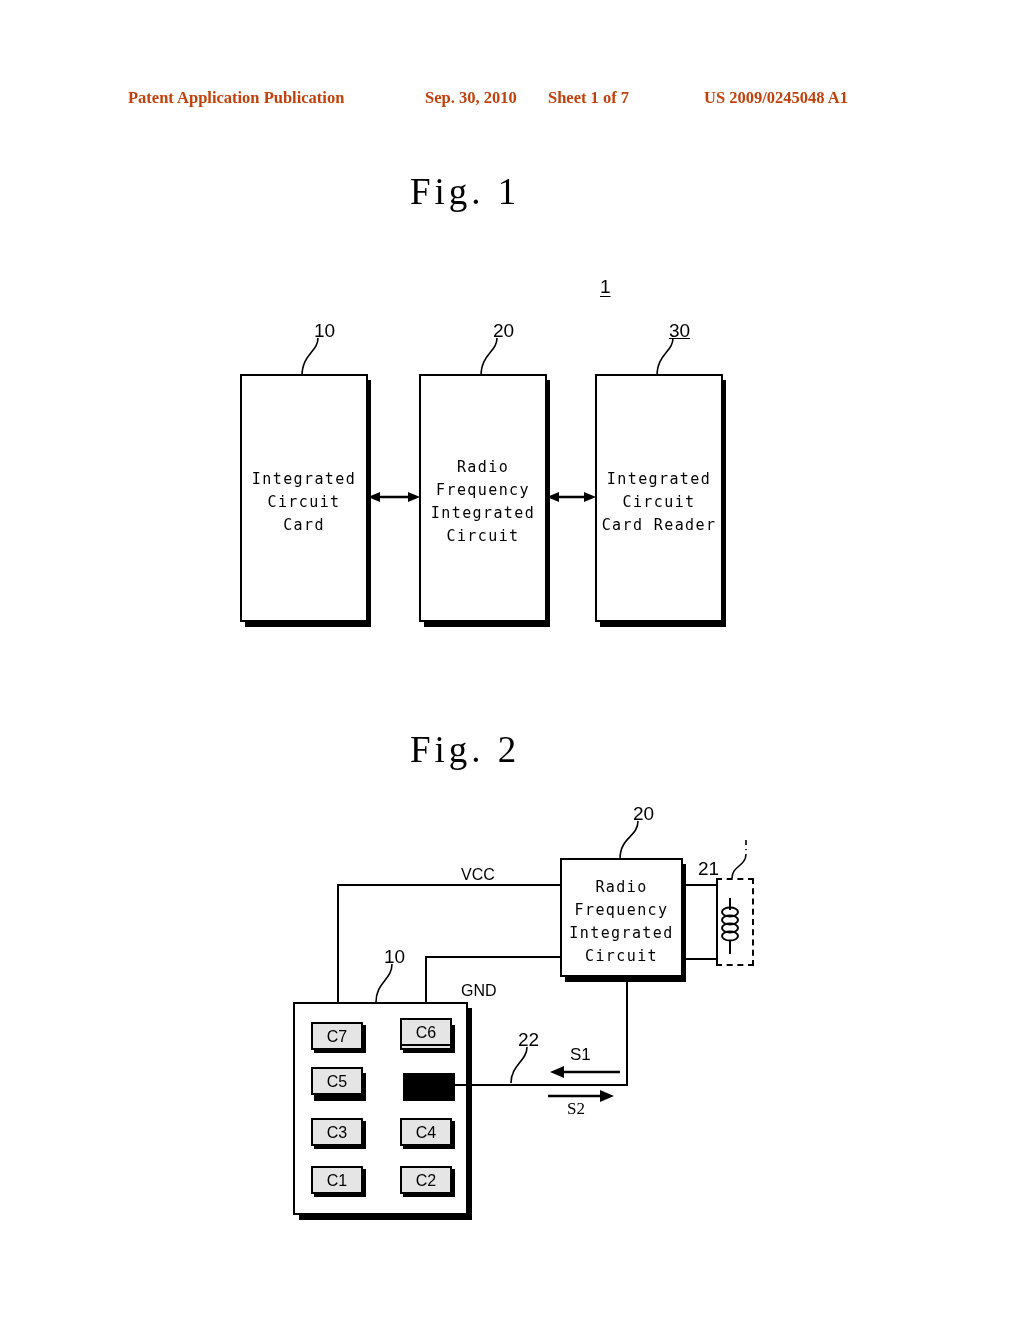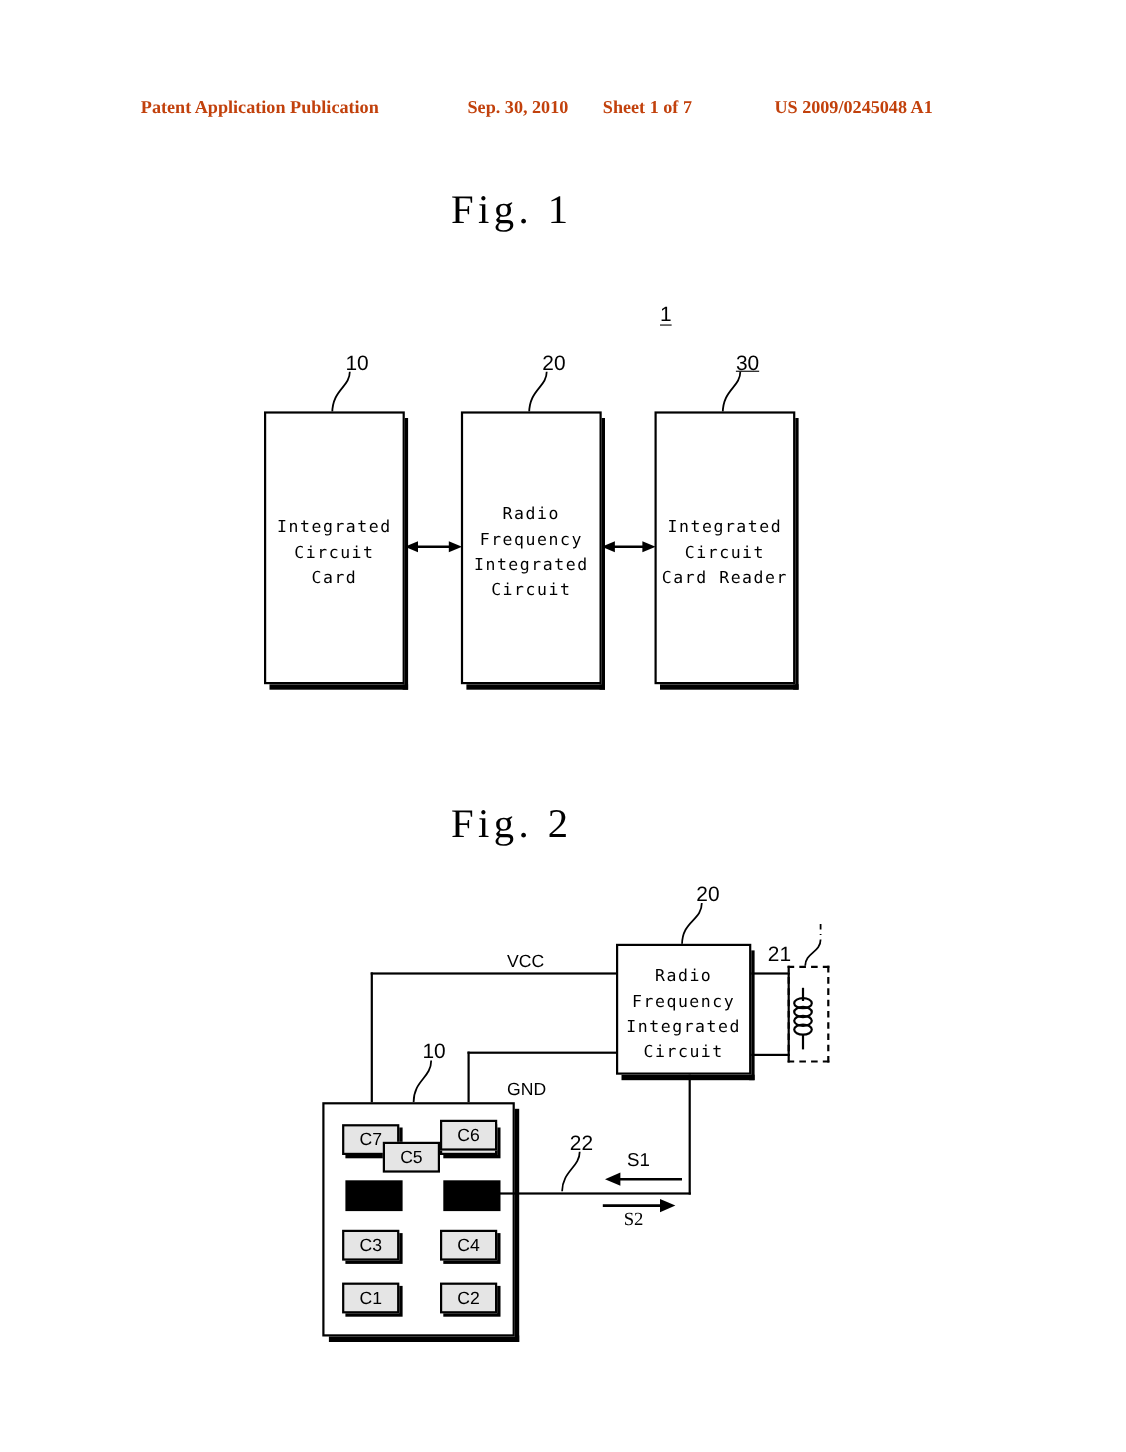--- a/index.html
+++ b/index.html
@@ -233,21 +233,21 @@
   <div class="pad-sh" style="left:299px; top:1214px; width:173px; height:6px;"></div>
   <div class="box" style="left:293px; top:1002px; width:175px; height:213px;"></div>
 
   <div class="pad-sh" style="left:314px; top:1025px; width:52px; height:28px;"></div>
   <div class="pad" style="left:311px; top:1022px; width:52px; height:28px;">C7</div>
 
   <div class="pad-sh" style="left:403px; top:1025px; width:52px; height:28px;"></div>
   <div class="pad" style="left:400px; top:1022px; width:52px; height:28px;">C8</div>
 
   <div class="pad-sh" style="left:314px; top:1073px; width:52px; height:28px;"></div>
-  <div class="pad" style="left:311px; top:1038px; width:52px; height:28px;margin-left:37px;">C5</div>
+  <div class="pad" style="left:311px; top:1067px; width:52px; height:28px;">C5</div>
 
   <div class="pad-sh" style="left:403px; top:1073px; width:52px; height:28px;"></div>
   <div class="pad" style="left:400px; top:1018px; width:52px; height:28px;">C6</div>
 
   <div class="pad-sh" style="left:314px; top:1121px; width:52px; height:28px;"></div>
   <div class="pad" style="left:311px; top:1118px; width:52px; height:28px;">C3</div>
 
   <div class="pad-sh" style="left:403px; top:1121px; width:52px; height:28px;"></div>
   <div class="pad" style="left:400px; top:1118px; width:52px; height:28px;">C4</div>
 

